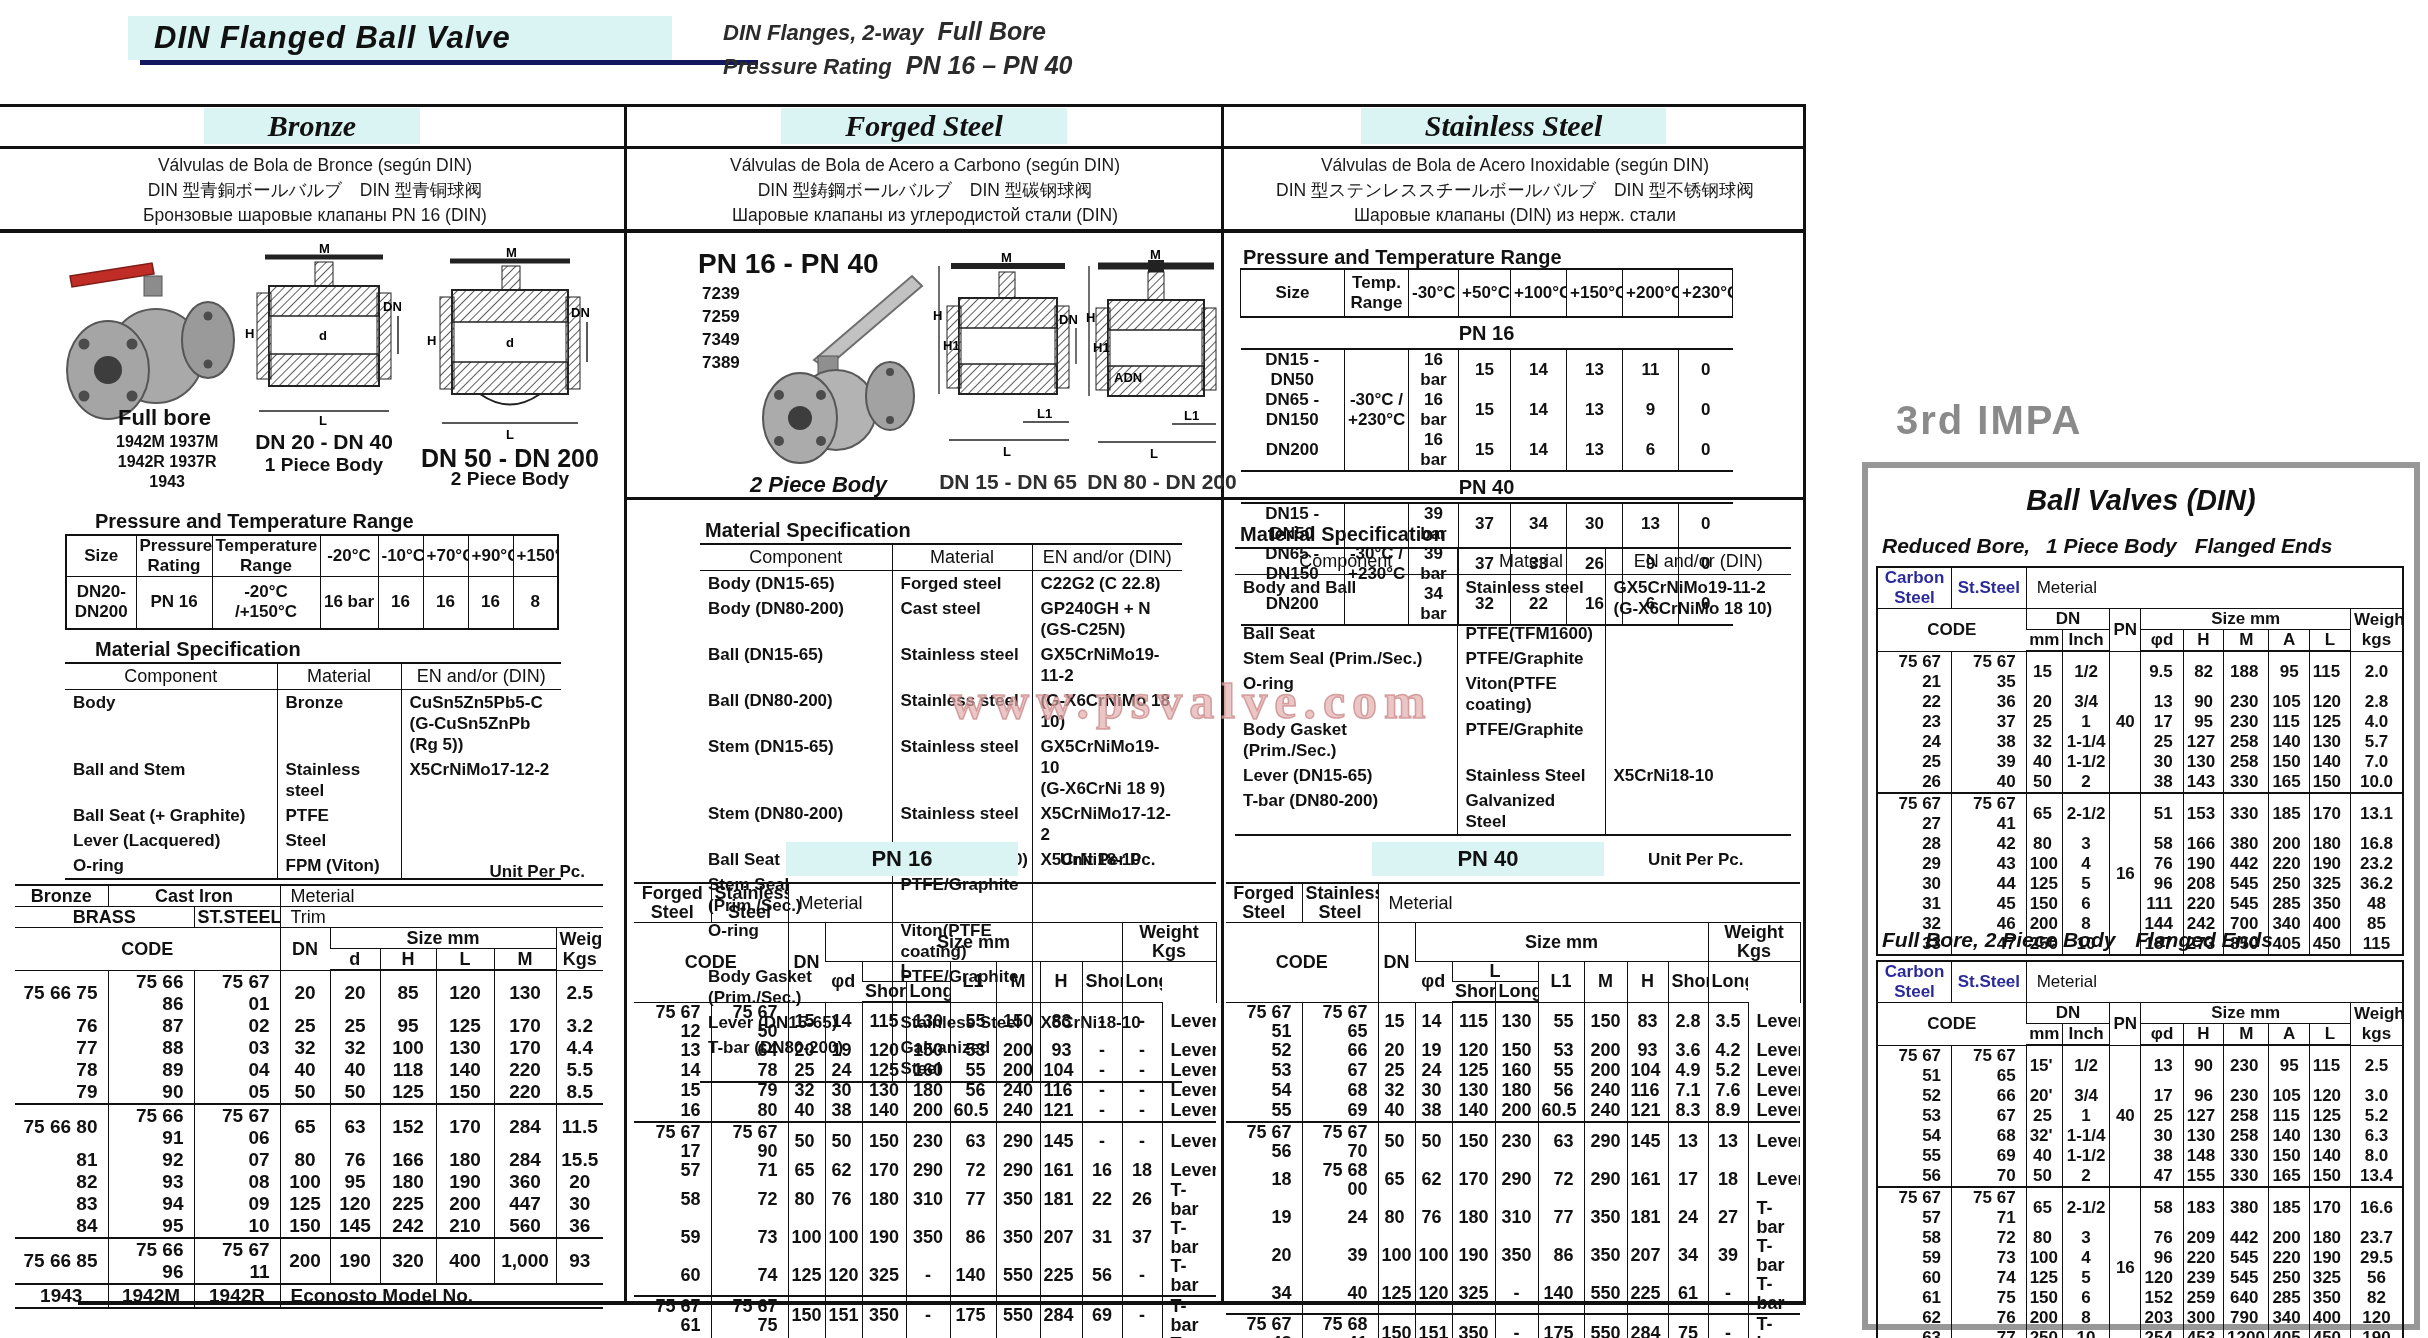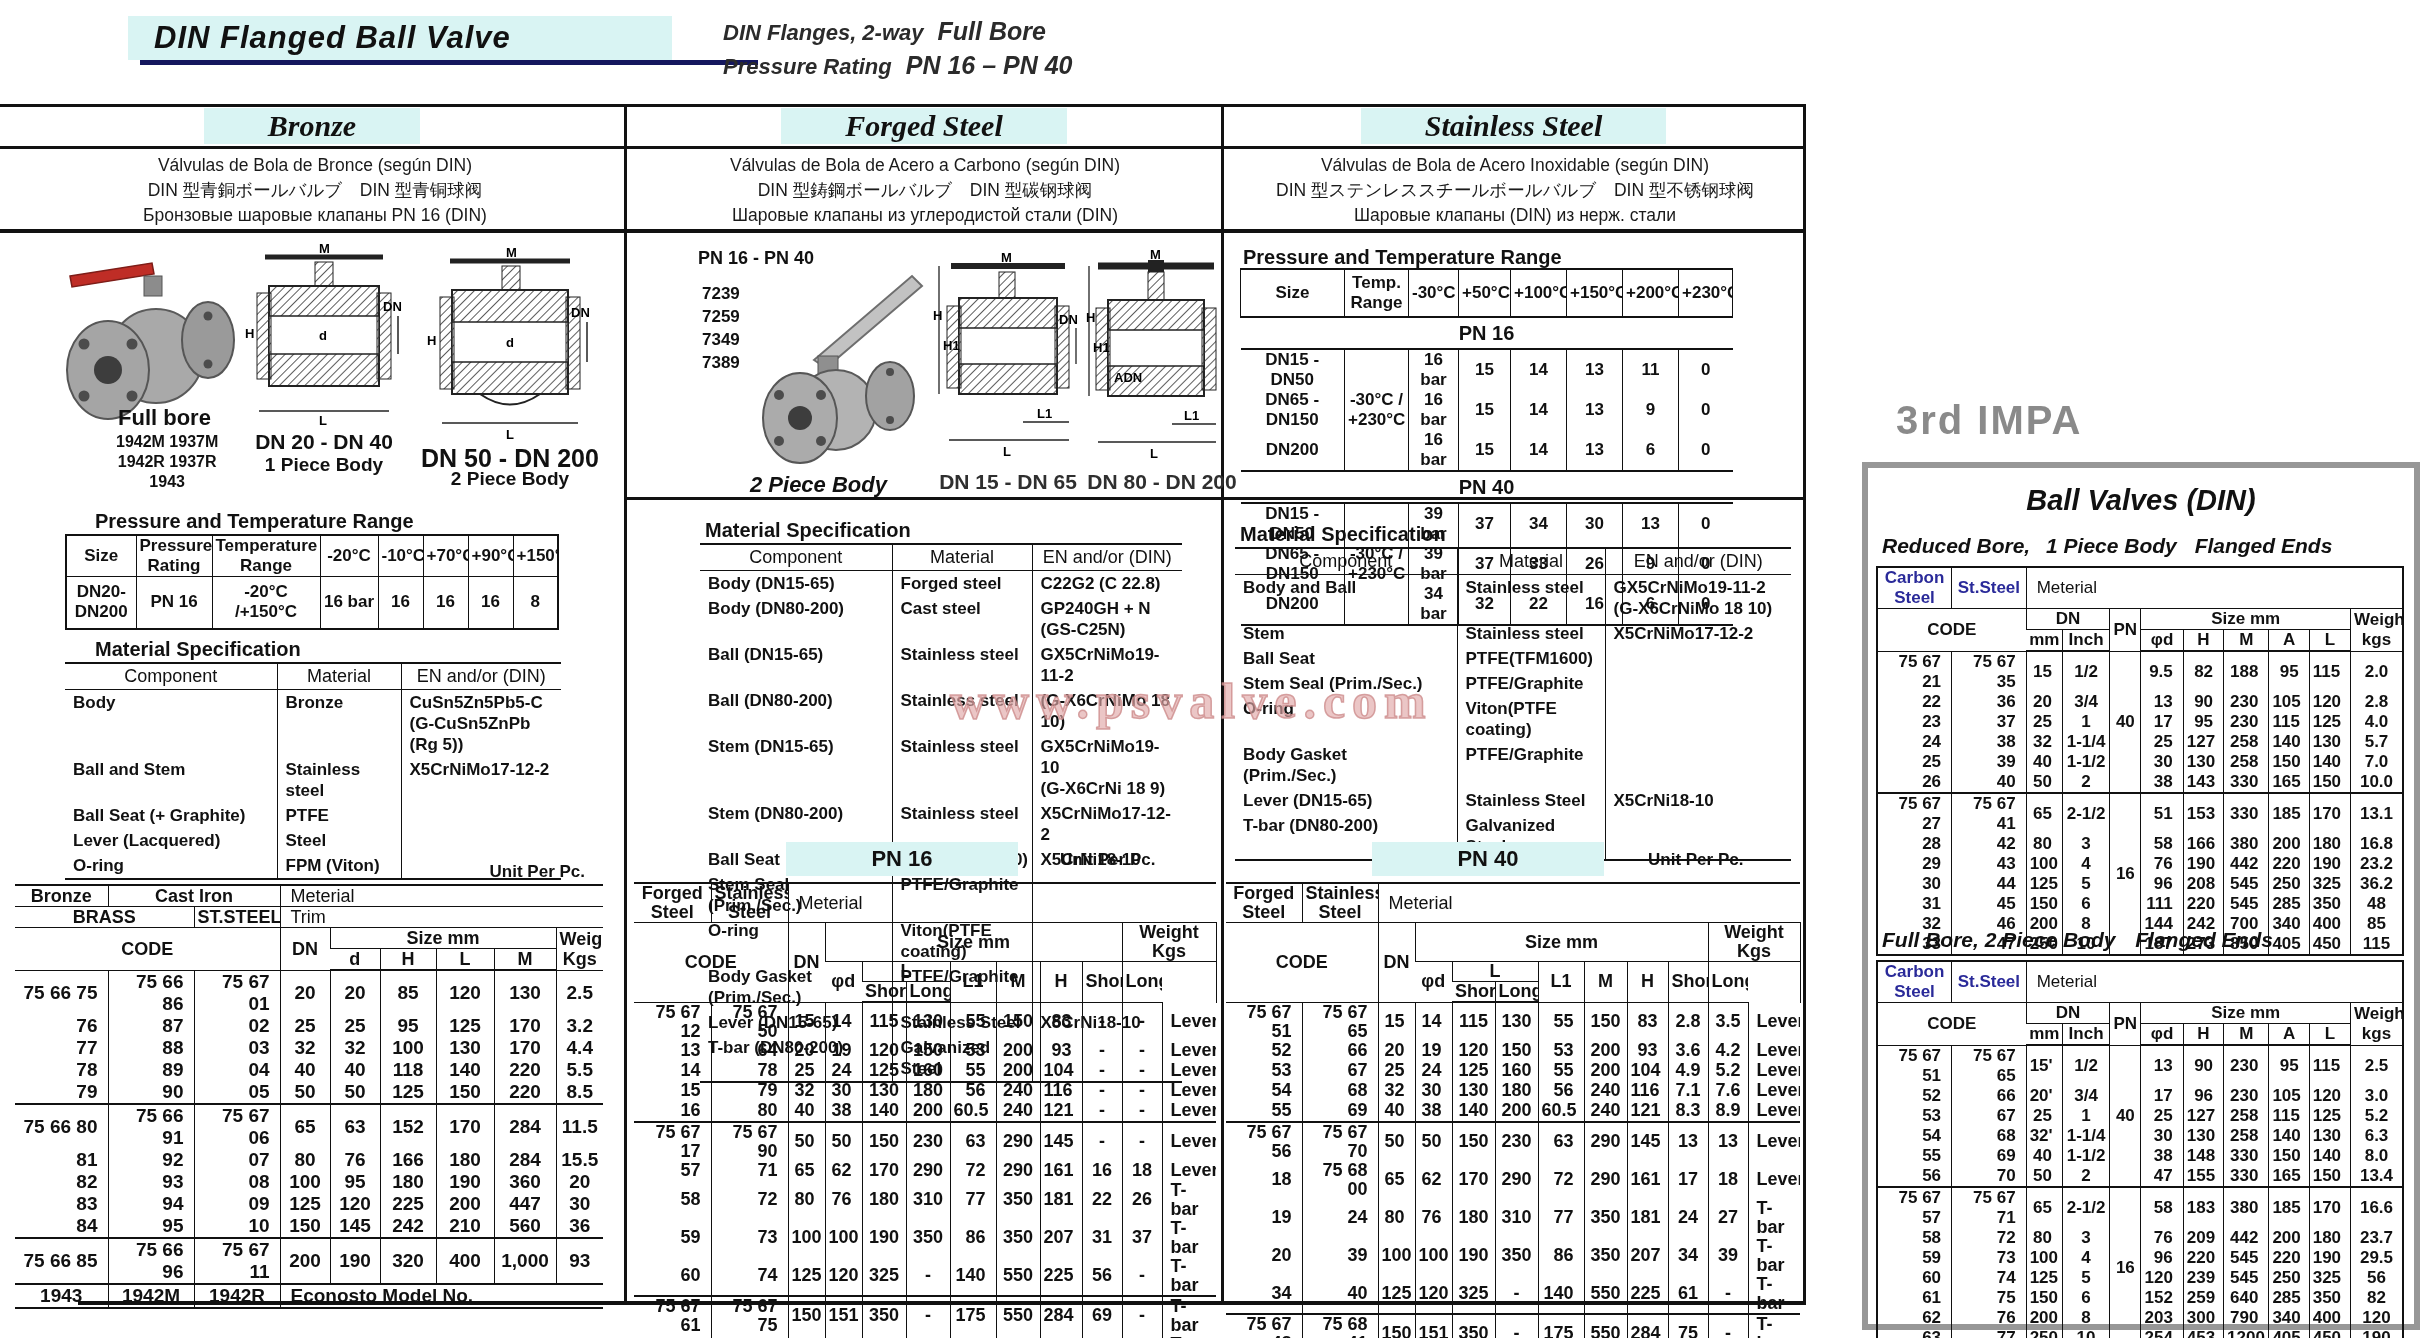--- a/index.html
+++ b/index.html
@@ -426,21 +426,21 @@
       </tr>
       <tr class="foot">
         <td>1943</td>
         <td>1942M</td>
         <td>1942R</td>
         <td colspan="6" class="lft">Econosto Model No.</td>
       </tr>
     </tbody>
 </table>
 
-<div class="abs caption" style="left:698px;top:248px;font-size:18px">PN 16 - PN 40</div>
+<div class="abs caption" style="left:698px;top:248px;font-size:28px">PN 16 - PN 40</div>
 <div class="abs" style="left:702px;top:282px;font-size:17px;font-weight:bold;line-height:23px">
   <div>7239</div>
   <div>7259</div>
   <div>7349</div>
   <div>7389</div>
 </div>
 
 <svg class="abs" style="left:752px;top:260px" width="182" height="208" viewBox="0 0 182 208">
   <polygon points="62,100 160,16 170,26 74,108" fill="#c2c2c2" stroke="#6e6e6e" stroke-width="2"></polygon>
   <rect x="66" y="96" width="20" height="22" fill="#8f8f8f" stroke="#555"></rect>
@@ -896,25 +896,20 @@
     <th>EN and/or (DIN)</th>
   </tr>
     </thead>
   <tbody>
       <tr>
         <td class="l">Body and Ball</td>
         <td class="l">Stainless steel</td>
         <td class="l">GX5CrNiMo19-11-2<br>(G-X6CrNiMo 18 10)</td>
       </tr>
       <tr>
-        <td class="l">Stem</td>
-        <td class="l">Stainless steel</td>
-        <td class="l">X5CrNiMo17-12-2</td>
-      </tr>
-      <tr>
         <td class="l">Ball Seat</td>
         <td class="l">PTFE(TFM1600)</td>
         <td class="l"></td>
       </tr>
       <tr>
         <td class="l">Stem Seal (Prim./Sec.)</td>
         <td class="l">PTFE/Graphite</td>
         <td class="l"></td>
       </tr>
       <tr>

